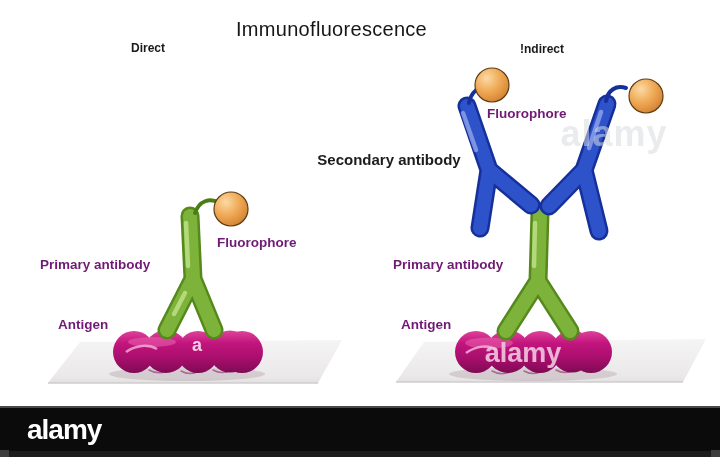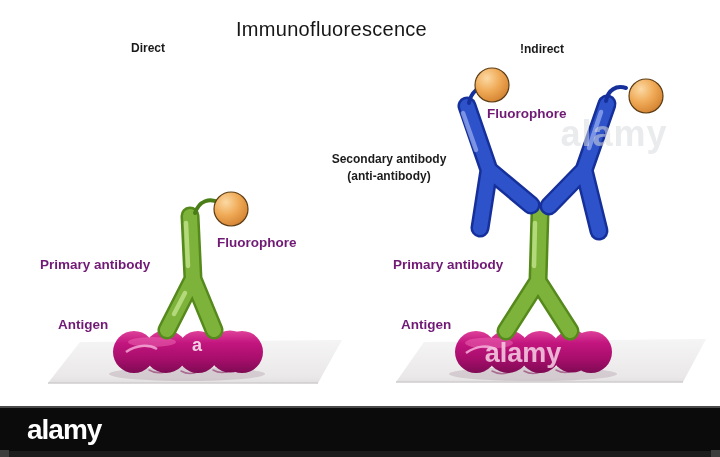--- a/index.html
+++ b/index.html
@@ -10,21 +10,21 @@
   .art{position:absolute;left:0;top:0;width:720px;height:457px;}
   .lbl{
     position:absolute;font-weight:bold;color:#701a75;font-size:13.5px;
     white-space:nowrap;line-height:14px;
   }
   .title{position:absolute;left:236px;top:18px;font-weight:normal;font-size:20px;color:#161616;letter-spacing:.3px;}
   .heading{position:absolute;font-weight:bold;font-size:12px;color:#1a1a1a;}
   .heading.direct{left:131px;top:41px;}
   .heading.indirect{left:520px;top:42px;}
   .sec-block{position:absolute;left:316px;top:151px;width:146px;text-align:center;
-    font-weight:bold;color:#1c1c1c;font-size:12px;line-height:17px;}
+    font-weight:bold;color:#1c1c1c;font-size:15px;line-height:17px;}
   .footer{
     position:absolute;left:0;top:406px;width:720px;height:51px;background:#0b0b0b;
     border-top:2px solid #4a4a4a;box-sizing:border-box;
   }
   .logo{
     position:absolute;left:27px;top:8px;color:#ffffff;font-size:28px;font-weight:bold;
     letter-spacing:-1px;line-height:28px;
   }
   .footer-right{position:absolute;right:14px;top:9px;text-align:right;line-height:11px;}
   .fid{color:#8f979f;font-size:9.5px;font-weight:normal;}
@@ -150,21 +150,20 @@
   <div class="title">Immunofluorescence</div>
   <div class="heading direct">Direct</div>
   <div class="heading indirect">!ndirect</div>
 
   <div class="lbl" style="left:217px;top:236px">Fluorophore</div>
   <div class="lbl" style="left:40px;top:258px">Primary antibody</div>
   <div class="lbl" style="left:58px;top:318px">Antigen</div>
 
   <div class="sec-block">
     <div>Secondary antibody</div>
-    <div>(anti-antibody)</div>
   </div>
   <div class="lbl" style="left:487px;top:107px">Fluorophore</div>
   <div class="lbl" style="left:393px;top:258px">Primary antibody</div>
   <div class="lbl" style="left:401px;top:318px">Antigen</div>
 
   <div class="footer">
     <div class="logo">alamy</div>
     <div class="strip"></div>
     <div class="corner l"></div>
     <div class="corner r"></div>

